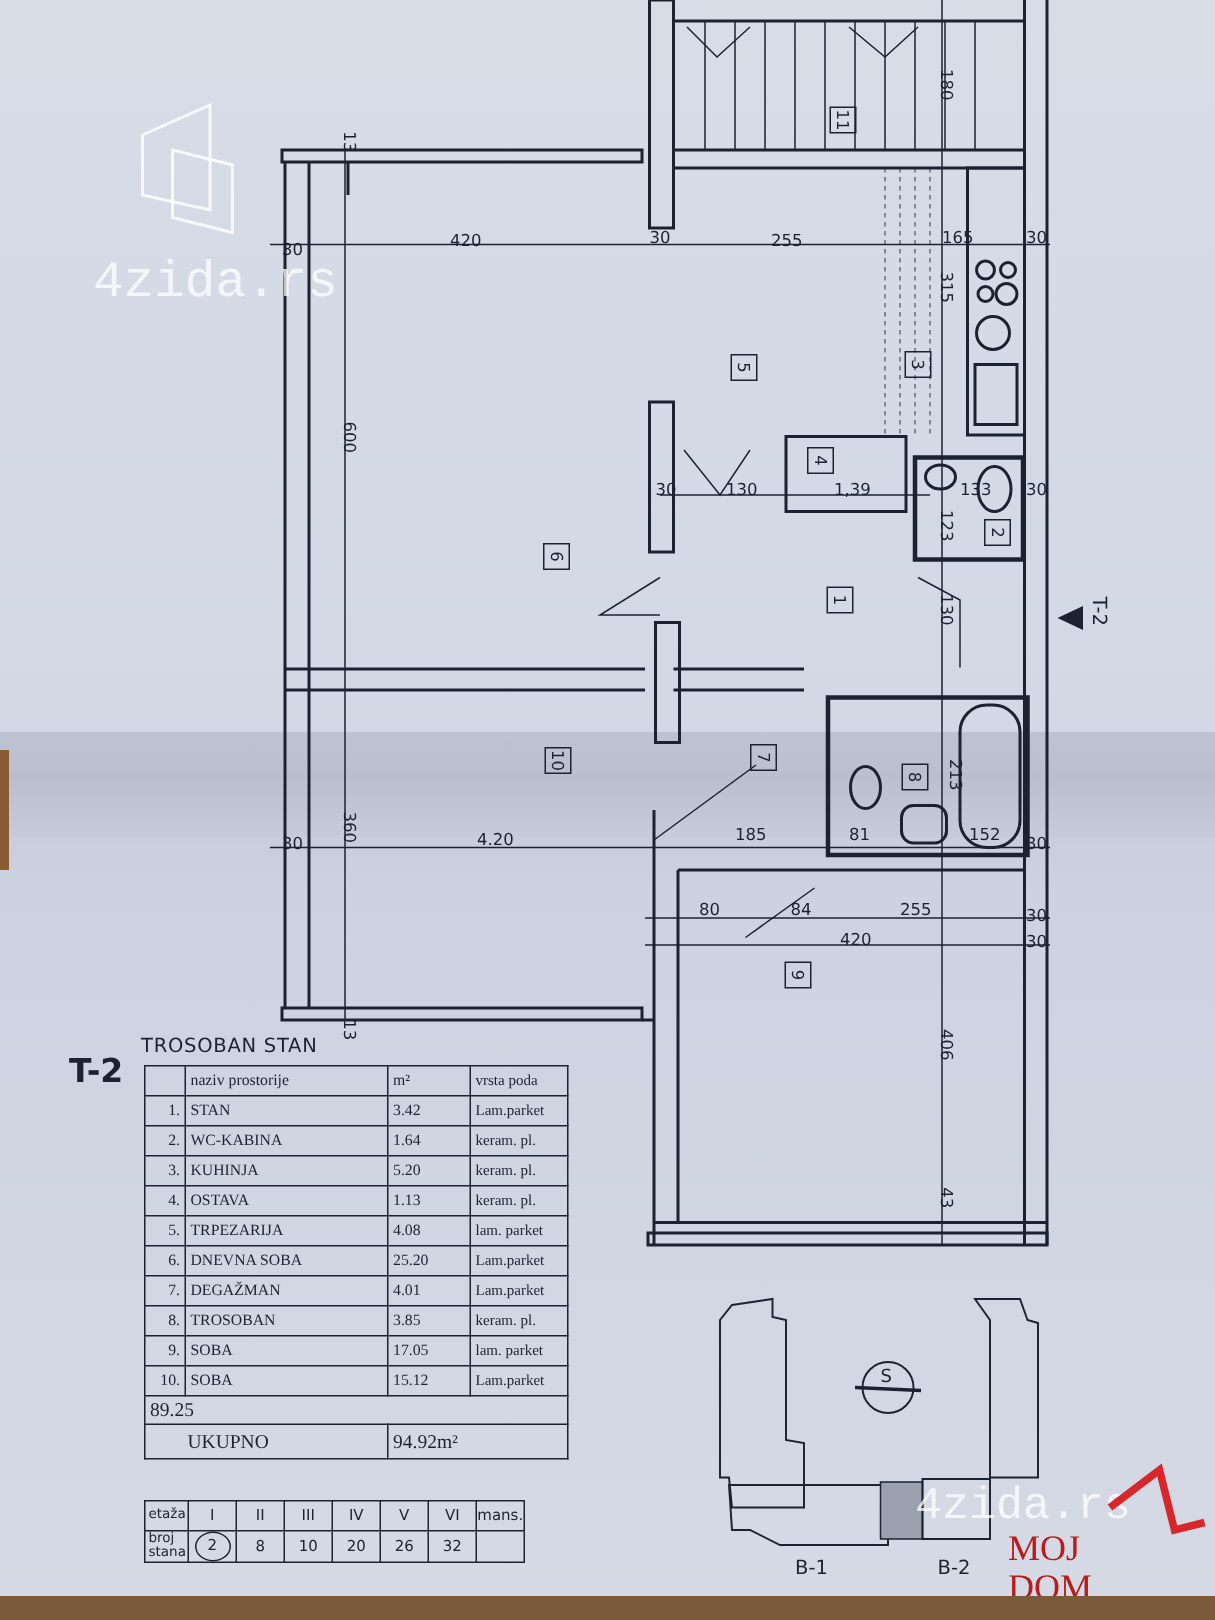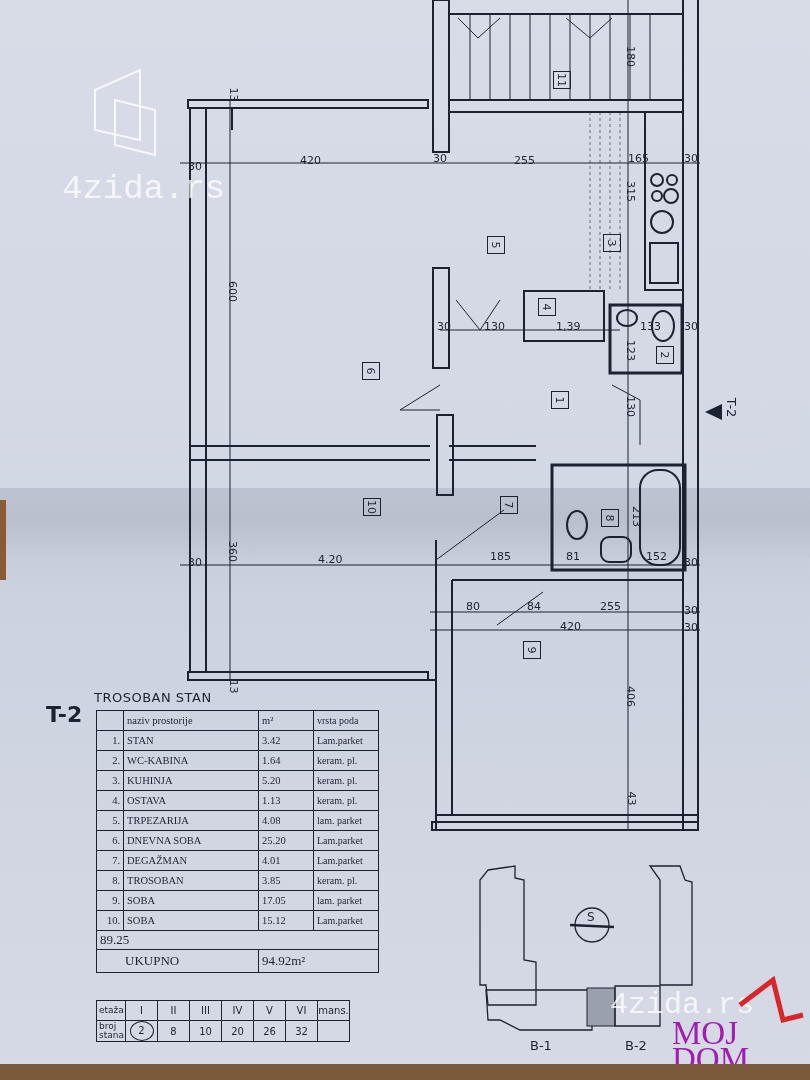--- a/index.html
+++ b/index.html
@@ -20,21 +20,21 @@
   table.rooms td.name{width:128px;}
   table.rooms td.a{width:48px;text-align:left;}
   table.rooms td.f{width:58px;font-size:10px;}
   table.rooms td.sub{font-size:13px;height:18px;}
   table.rooms td.tot{font-size:13px;height:22px;}
   table.floors{position:absolute;left:96px;top:1000px;border-collapse:collapse;font-family:"DejaVu Sans",sans-serif;font-size:10px;}
   table.floors td{border:1.2px solid #1d2230;height:19px;width:31px;text-align:center;padding:0;}
   table.floors td.h{width:26px;font-size:9px;line-height:9px;text-align:left;padding-left:2px;}
   .circ{display:inline-block;width:22px;height:18px;border:1px solid #1d2230;border-radius:50%;line-height:18px;}
   .wm{position:absolute;font-family:Liberation Mono, monospace;color:rgba(255,255,255,.75);font-size:34px;}
-  .logo{position:absolute;left:672px;top:1020px;font-family:"Liberation Serif",serif;font-size:33px;color:#a21caf;line-height:26px;}
+  .logo{position:absolute;left:672px;top:1020px;font-family:"Liberation Serif",serif;font-size:24px;color:#b91c1c;line-height:26px;}
 </style>
 </head>
 <body>
 
 <div class="paper"></div>
 <div class="fold"></div>
 <div class="wood-left"></div>
 
 <svg class="plan" width="810" height="1080" stroke="#1d2230" fill="none">
 

